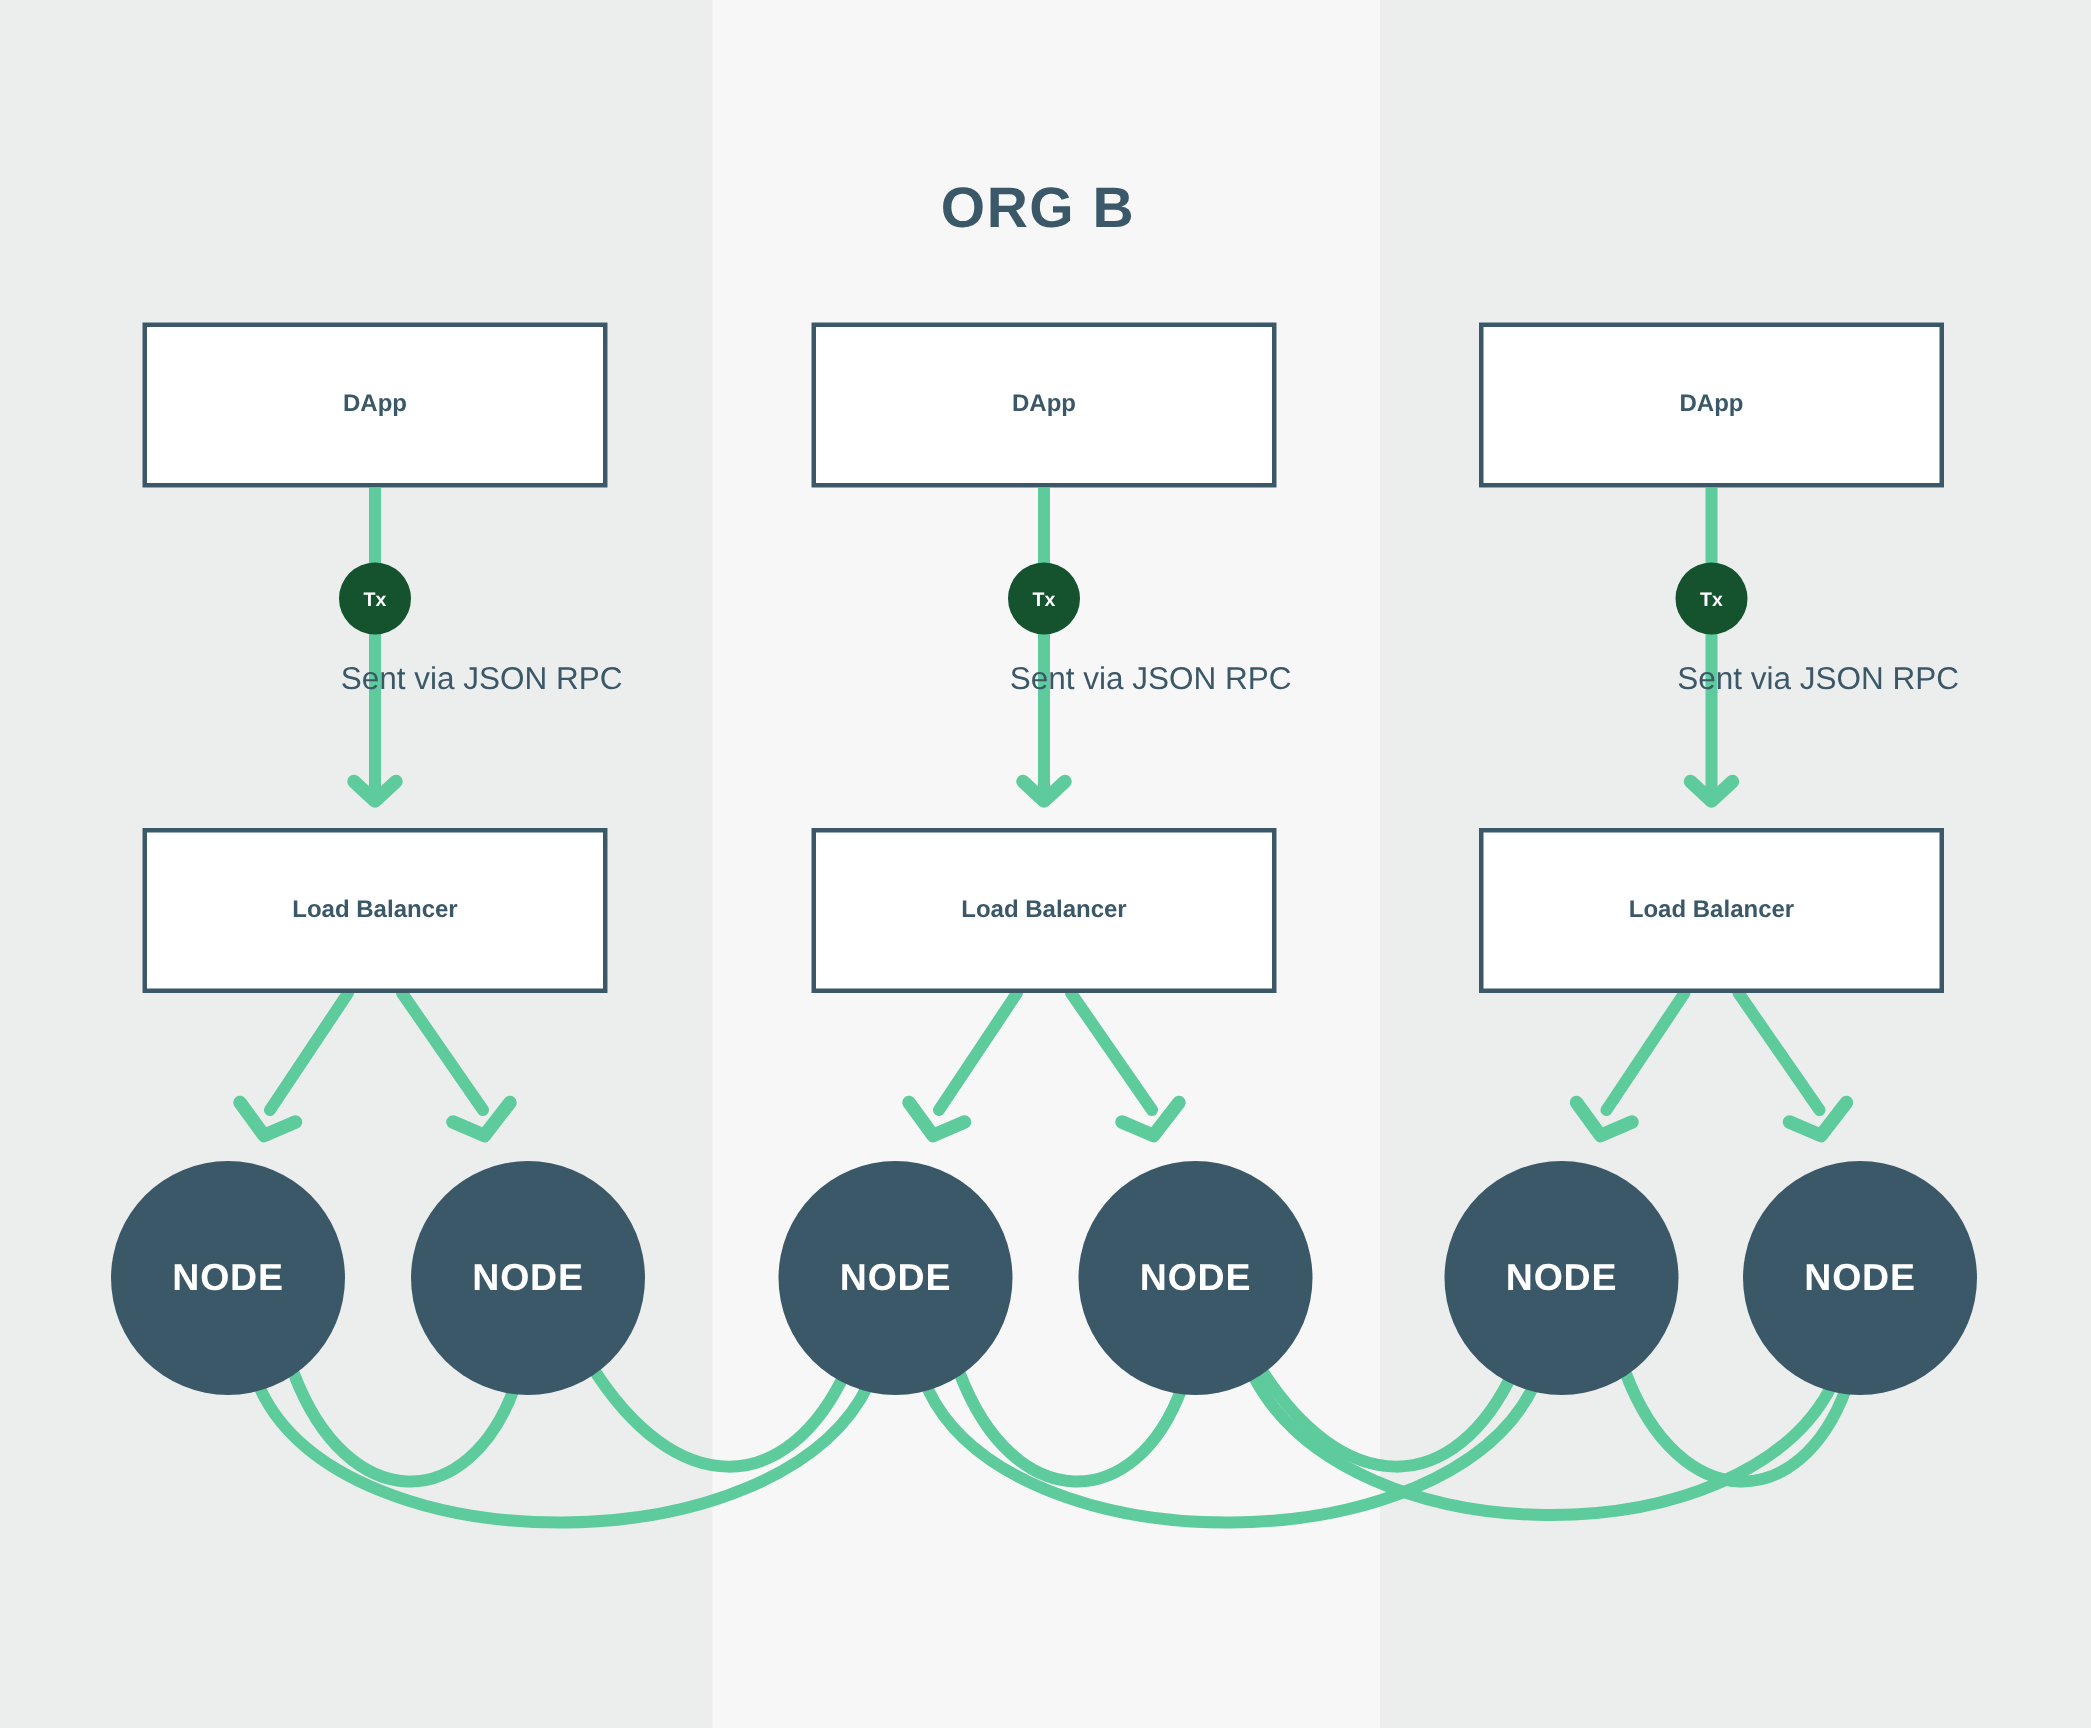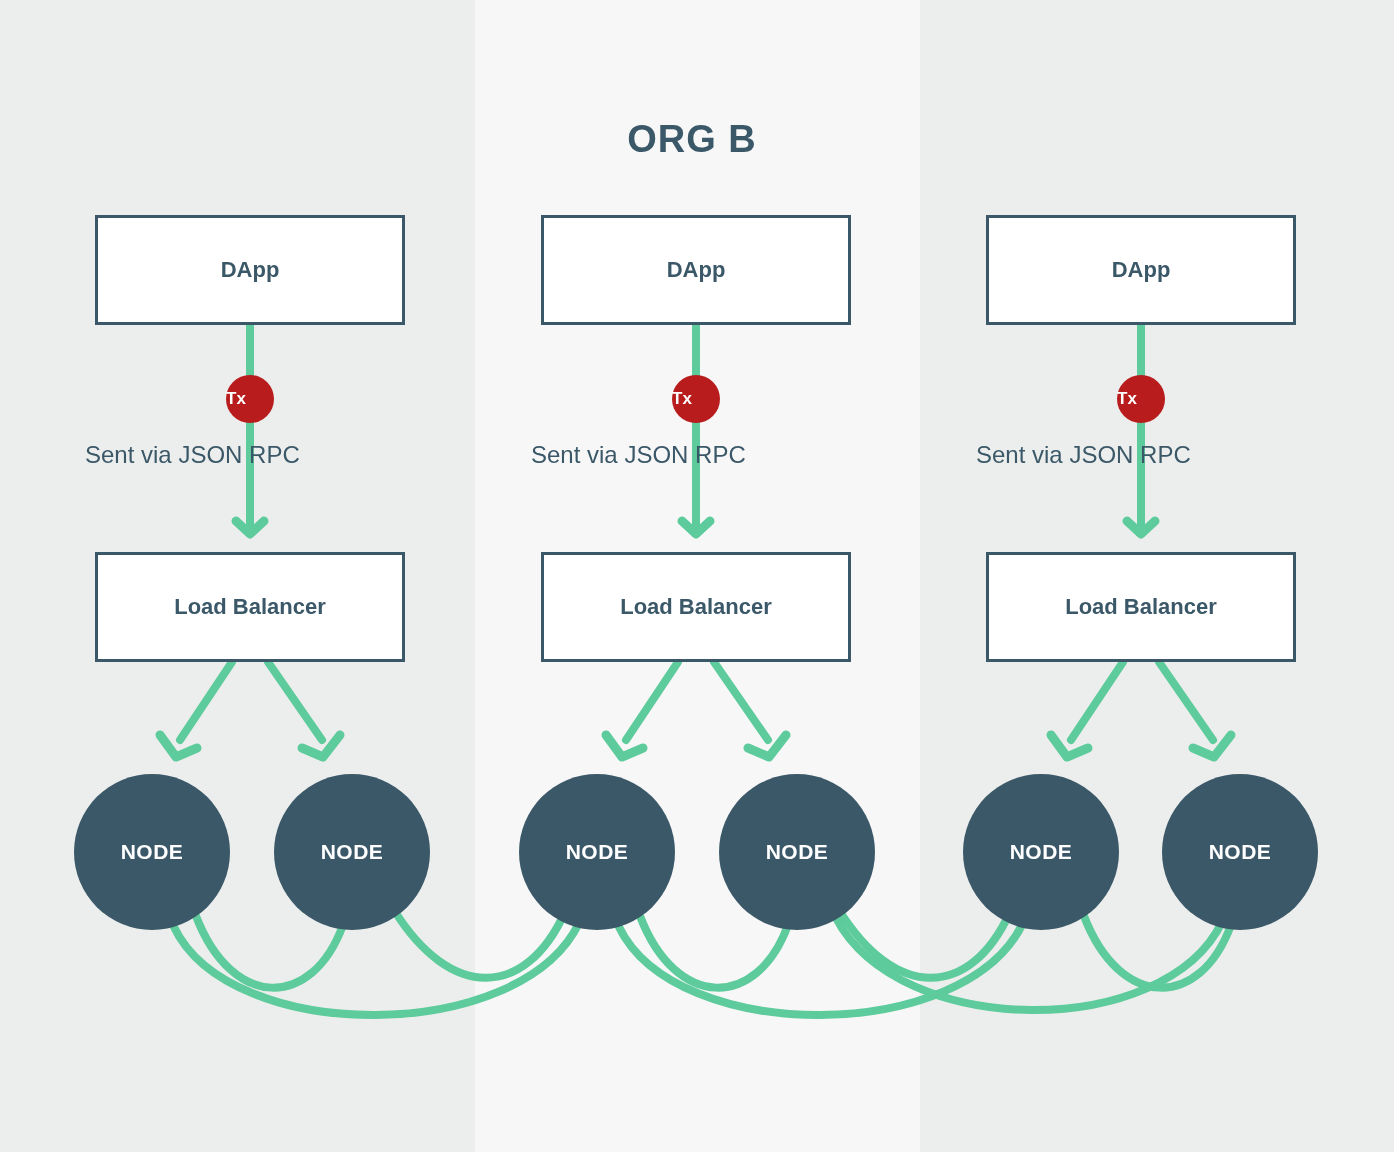--- a/index.html
+++ b/index.html
@@ -50,58 +50,59 @@
     width: 310px;
     height: 110px;
     background: #ffffff;
     border: 3px solid #3b5868;
     box-sizing: border-box;
     display: flex;
     align-items: center;
     justify-content: center;
   }
   .box-label {
-    font-size: 22px;
+    font-size: 16px;
     font-weight: bold;
     color: #3b5868;
   }
 
   .tx-circle {
     position: absolute;
     width: 48px;
     height: 48px;
     border-radius: 50%;
-    background: #b91c1c;
+    background: #14532d;
     display: flex;
     align-items: center;
+    justify-content: center;
     color: #ffffff;
-    font-size: 17px;
+    font-size: 13px;
     font-weight: bold;
   }
 
   .rpc-label {
     position: absolute;
     width: 330px;
-    text-align: left;
-    font-size: 24px;
+    text-align: right;
+    font-size: 21px;
     color: #3b5868;
     top: 441px;
   }
 
   .node {
     position: absolute;
     width: 156px;
     height: 156px;
     border-radius: 50%;
     background: #3b5868;
     display: flex;
     align-items: center;
     justify-content: center;
     color: #ffffff;
-    font-size: 21px;
+    font-size: 25px;
     font-weight: bold;
     letter-spacing: 0.5px;
   }
 </style>
 </head>
 <body>
 
 <div id="canvas">
 
   <div class="col-band" id="band-a"></div>

